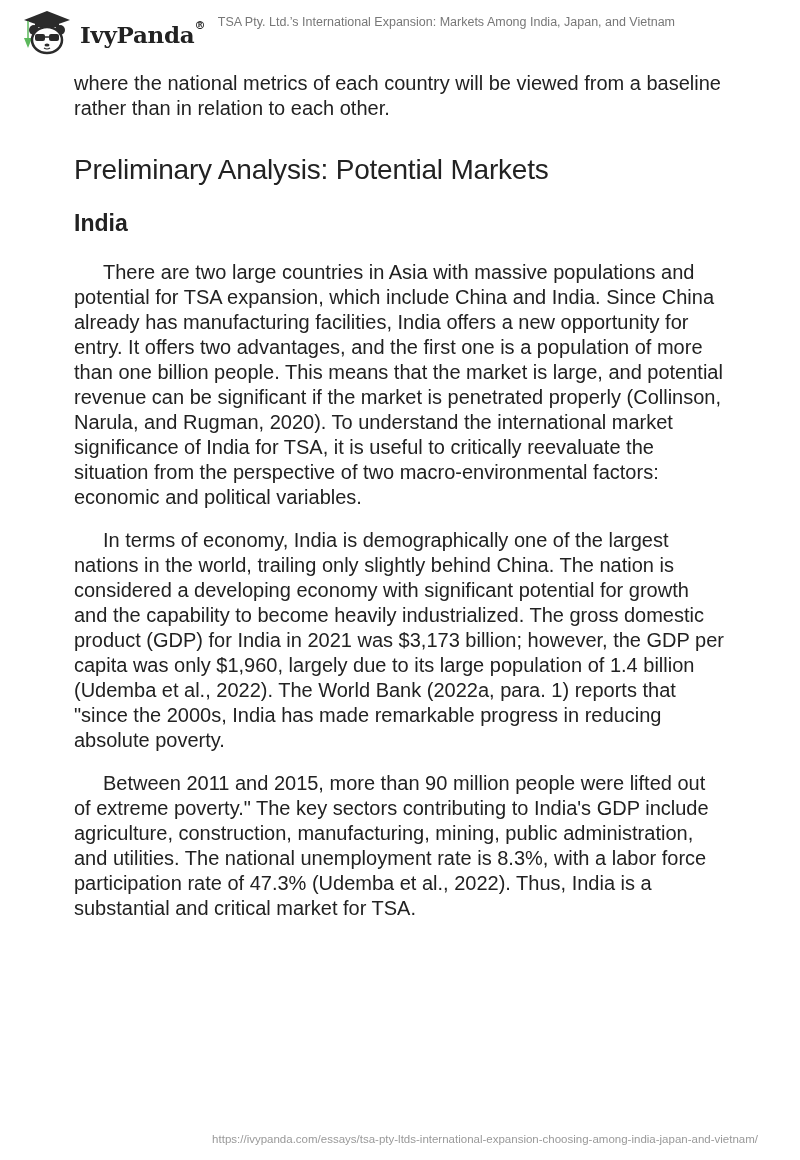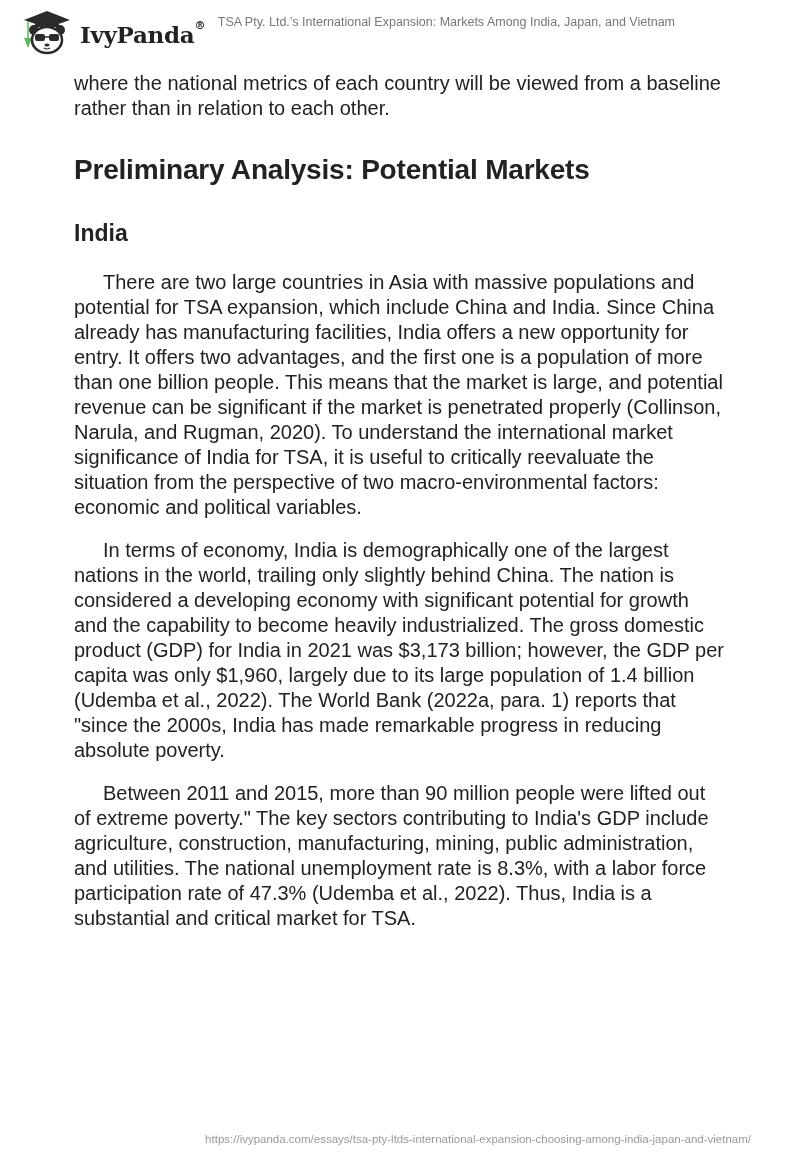--- a/index.html
+++ b/index.html
@@ -6,23 +6,23 @@
   body { width: 800px; height: 1160px; position: relative; overflow: hidden; font-family: "Liberation Sans", sans-serif; color: #222222; }
   .header { position: absolute; top: 0; left: 0; width: 708px; height: 60px; }
   .logo { position: absolute; left: 18px; top: 8px; display: flex; align-items: center; }
   .logo-icon { width: 58px; height: 48px; }
   .logo-text { font-family: "DejaVu Serif", serif; font-weight: bold; font-size: 23px; color: #222; margin-left: 4px; margin-top: 4px; letter-spacing: -0.3px; }
   .logo-text sup { font-size: 11px; vertical-align: top; position: relative; top: -2px; }
   .doc-title { position: absolute; right: 33px; top: 15px; font-size: 12.5px; color: #777777; }
   .content { position: absolute; left: 74px; top: 71px; width: 650px; }
   p { margin: 0; font-size: 20px; line-height: 25px; color: #222; }
   p.indent { text-indent: 29px; }
-  h1 { margin: 0; font-size: 28px; font-weight: bold; line-height: 34px; color: #222; letter-spacing: -0.2px; }
+  h1 { margin: 0; font-size: 28px; font-weight: normal; line-height: 34px; color: #222; letter-spacing: -0.2px; }
   h2 { margin: 0; font-size: 23px; font-weight: bold; line-height: 28px; color: #222; }
-  .footer-url { position: absolute; right: 49px; top: 1133px; font-size: 11.5px; color: #999999; }
+  .footer-url { position: absolute; right: 42px; top: 1133px; font-size: 11.5px; color: #999999; }
 </style>
 </head>
 <body>
 
 <div class="header">
   <div class="logo">
     <svg class="logo-icon" viewBox="0 0 58 48">
 
       <polygon points="6,12 29,3 52,12 29,20" fill="#2b2b2b"></polygon>
       <rect x="17" y="13" width="24" height="6" fill="#2b2b2b"></rect>
@@ -43,19 +43,19 @@
       <path d="M26,40 Q29,42 32,40" stroke="#2b2b2b" stroke-width="1.2" fill="none"></path>
     </svg>
     <span class="logo-text"><span>IvyPanda</span><sup>®</sup></span>
   </div>
   <div class="doc-title">TSA Pty. Ltd.’s International Expansion: Markets Among India, Japan, and Vietnam</div>
 </div>
 
 <div class="content">
   <p>where the national metrics of each country will be viewed from a baseline rather than in relation to each other.</p>
   <h1 style="margin-top:32px;">Preliminary Analysis: Potential Markets</h1>
-  <h2 style="margin-top:32px;">India</h2>
+  <h2 style="margin-top:22px;">India</h2>
   <p class="indent" style="margin-top:23px;">There are two large countries in Asia with massive populations and potential for TSA expansion, which include China and India. Since China already has manufacturing facilities, India offers a new opportunity for entry. It offers two advantages, and the first one is a population of more than one billion people. This means that the market is large, and potential revenue can be significant if the market is penetrated properly (Collinson, Narula, and Rugman, 2020). To understand the international market significance of India for TSA, it is useful to critically reevaluate the situation from the perspective of two macro-environmental factors: economic and political variables.</p>
   <p class="indent" style="margin-top:18px;">In terms of economy, India is demographically one of the largest nations in the world, trailing only slightly behind China. The nation is considered a developing economy with significant potential for growth and the capability to become heavily industrialized. The gross domestic product (GDP) for India in 2021 was $3,173 billion; however, the GDP per capita was only $1,960, largely due to its large population of 1.4 billion (Udemba et al., 2022). The World Bank (2022a, para. 1) reports that "since the 2000s, India has made remarkable progress in reducing absolute poverty.</p>
   <p class="indent" style="margin-top:18px;">Between 2011 and 2015, more than 90 million people were lifted out of extreme poverty." The key sectors contributing to India's GDP include agriculture, construction, manufacturing, mining, public administration, and utilities. The national unemployment rate is 8.3%, with a labor force participation rate of 47.3% (Udemba et al., 2022). Thus, India is a substantial and critical market for TSA.</p>
 </div>
 
 <div class="footer-url">https://ivypanda.com/essays/tsa-pty-ltds-international-expansion-choosing-among-india-japan-and-vietnam/</div>
 
 </body></html>

